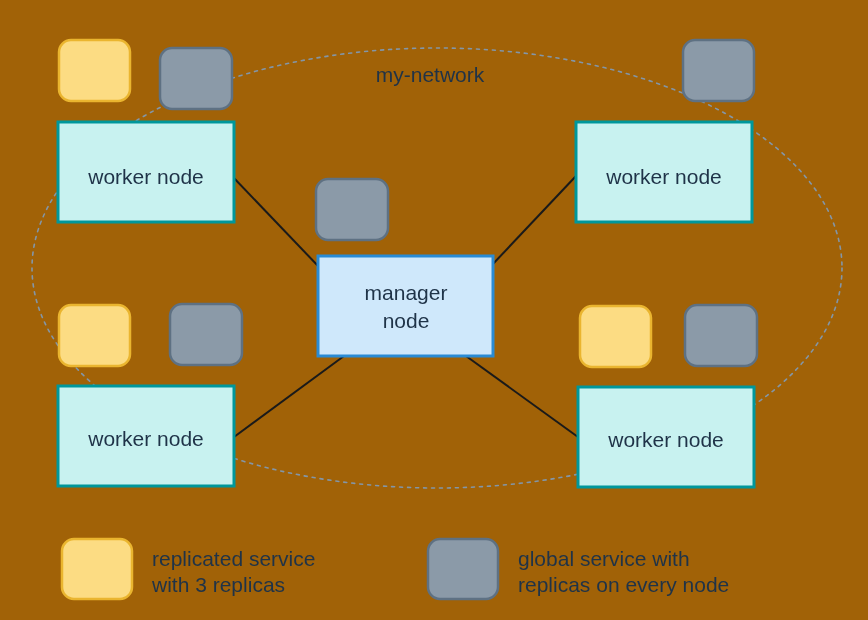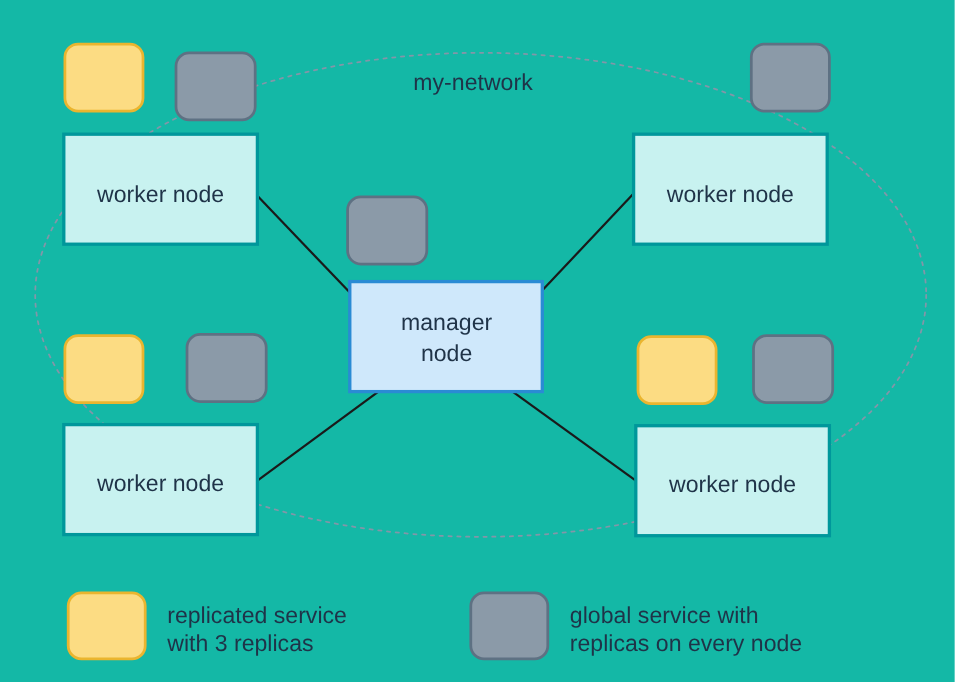--- a/index.html
+++ b/index.html
@@ -7,21 +7,21 @@
     padding: 0;
     background: #ffffff;
   }
   body {
     font-family: "Liberation Sans", sans-serif;
   }
   #canvas {
     position: relative;
     width: 868px;
     height: 620px;
-    background: #14b8a6;
+    background: #a16207;
     overflow: hidden;
   }
   #diagram-svg {
     position: absolute;
     top: 0;
     left: 0;
     width: 868px;
     height: 620px;
   }
   .node-label {

